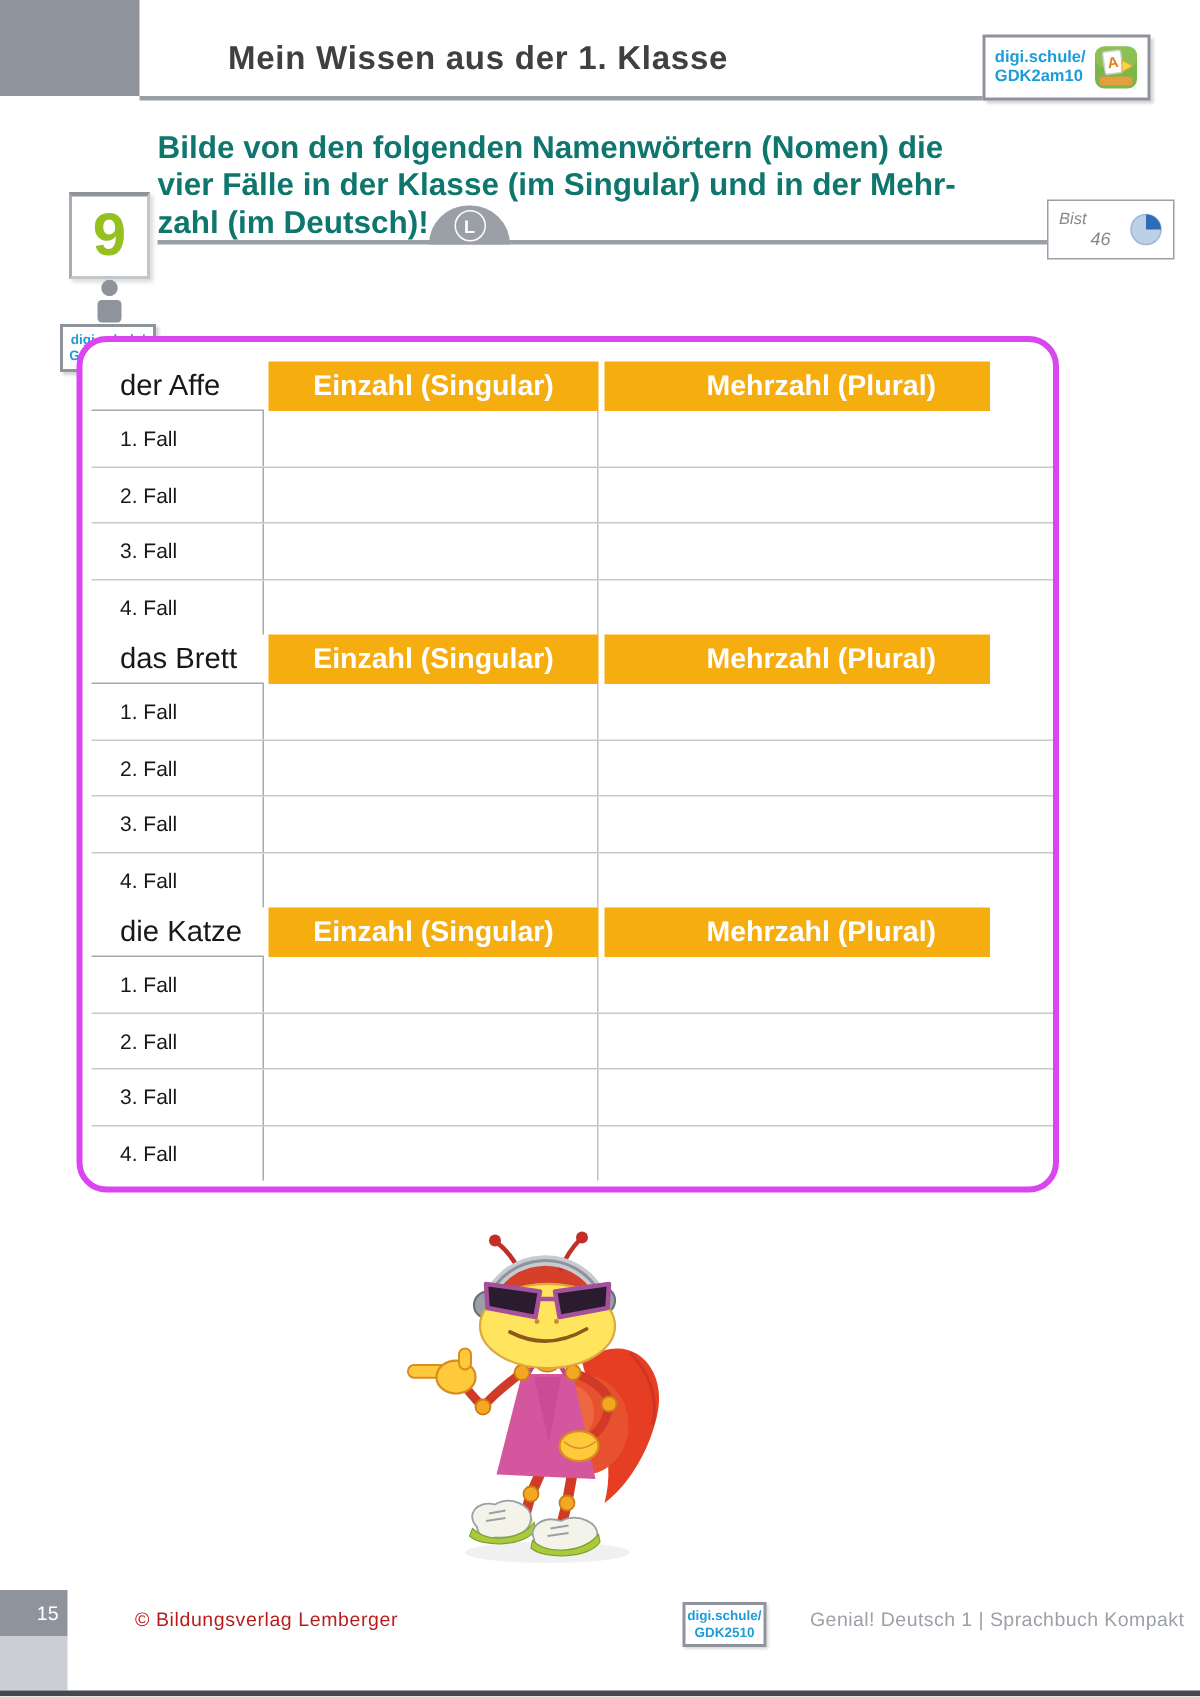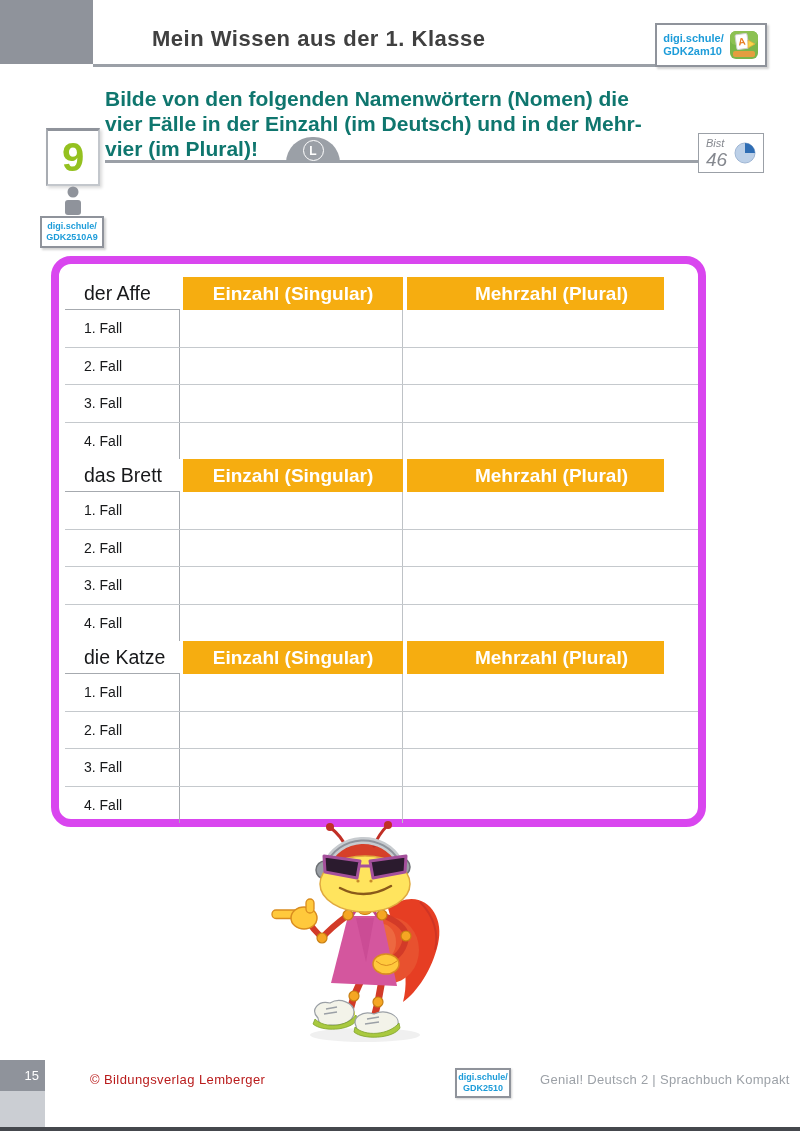--- a/index.html
+++ b/index.html
@@ -16,27 +16,27 @@
 
   
   .num-card{position:absolute;left:46px;top:128px;width:54px;height:58px;background:#fff;border:2px solid #C3C7CC;border-top:3px solid #8F939B;border-left:2px solid #A8ACB2;box-shadow:2px 2px 3px rgba(0,0,0,.15);display:flex;align-items:center;justify-content:center;box-sizing:border-box;}
   .num-card span{font-size:40px;font-weight:800;color:#94C11F;}
   .person-ico{position:absolute;left:61px;top:186px;}
   .badge-ex{position:absolute;left:40px;top:216px;width:64px;height:32px;background:#fff;border:2px solid #8F939B;box-shadow:2px 2px 2px rgba(0,0,0,.18);display:flex;flex-direction:column;align-items:center;justify-content:center;box-sizing:border-box;}
   .instruction{position:absolute;left:105px;top:86px;width:600px;font-size:21px;font-weight:bold;color:#0f766e;line-height:25px;}
   .instr-rule{position:absolute;left:105px;top:160px;width:593px;height:3px;background:#9BA0A7;}
   .dome{position:absolute;left:286px;top:137px;width:54px;height:26px;background:#9BA0A7;border-radius:54px 54px 0 0;display:flex;align-items:flex-end;justify-content:center;}
   .dome .ring{width:19px;height:19px;border:1.5px solid #fff;border-radius:50%;margin-bottom:2px;display:flex;align-items:center;justify-content:center;color:#fff;font-size:12px;font-weight:bold;}
-  .bist-box{position:absolute;left:698px;top:133px;width:66px;height:40px;background:#fff;border:1.5px solid #9BA0A7;box-sizing:border-box;display:flex;align-items:center;justify-content:space-between;padding:0 7px;}
+  .bist-box{position:absolute;left:698px;top:133px;width:85px;height:40px;background:#fff;border:1.5px solid #9BA0A7;box-sizing:border-box;display:flex;align-items:center;justify-content:space-between;padding:0 7px;}
   .bist-col{display:flex;flex-direction:column;line-height:1;}
   .bist-label{font-style:italic;color:#85888F;font-size:11px;}
-  .bist-value{font-style:italic;color:#85888F;font-size:19px;margin-top:1px;}
-
-  
-  .tbl{position:absolute;left:51px;top:224px;width:655px;height:571px;box-sizing:border-box;border:8px solid #d946ef;border-radius:20px;padding:13px 0 0 6px;background:#fff;margin-top:32px;}
+  .bist-value{font-style:italic;color:#85888F;font-size:12px;margin-top:1px;margin-left:21px;}
+
+  
+  .tbl{position:absolute;left:51px;top:224px;width:655px;height:571px;box-sizing:border-box;border:4px solid #d946ef;border-radius:20px;padding:13px 0 0 6px;background:#fff;}
   .row{display:flex;}
   .row.header{height:33px;}
   .row.body{height:36.5px;}
   .c1{width:115px;box-sizing:border-box;padding-left:19px;display:flex;align-items:center;font-size:14px;color:#17181A;}
   .row.header .c1{border-bottom:1.5px solid #A6AAAF;font-size:19.5px;}
   .row.body .c1{border-right:1.5px solid #A6AAAF;}
   .c2{width:220px;margin-left:3px;box-sizing:border-box;}
   .c3{width:257px;margin-left:4px;box-sizing:border-box;padding-left:32px;}
   .hdr{background:#F6AD10;color:#fff;font-weight:bold;font-size:19px;display:flex;align-items:center;justify-content:center;}
   .row.body .c2{border-right:1px solid #BEC2C6;}
@@ -87,22 +87,22 @@
     <circle cx="12" cy="6" r="5.5" fill="#8F939B"></circle>
     <rect x="4" y="14" width="16" height="15" rx="3" fill="#8F939B"></rect>
   </svg>
   <div class="badge-ex">
     <div class="digi-text small">digi.schule/</div>
     <div class="digi-text small">GDK2510A9</div>
   </div>
 
   <div class="instruction">
     <div>Bilde von den folgenden Namenwörtern (Nomen) die</div>
-    <div>vier Fälle in der Einzahl (im Deutsch) und in der Mehr-</div>
-    <div>vier (im Plural)!</div>
+    <div>vier Fälle in der Klasse (im Singular) und in der Mehr-</div>
+    <div>zahl (im Deutsch)!</div>
   </div>
   <div class="instr-rule"></div>
   <div class="dome">
     <div class="ring">L</div>
   </div>
 
   <div class="bist-box">
     <div class="bist-col">
       <span class="bist-label">Bist</span>
       <span class="bist-value">46</span>
@@ -268,15 +268,15 @@
   <div class="foot-dark">
     <span>15</span>
   </div>
   <div class="foot-light"></div>
   <div class="foot-bar"></div>
   <div class="foot-copy">© Bildungsverlag Lemberger</div>
   <div class="badge-foot">
     <div class="digi-text small">digi.schule/</div>
     <div class="digi-text small">GDK2510</div>
   </div>
-  <div class="foot-edition">Genial! Deutsch 2 | Sprachbuch Kompakt</div>
+  <div class="foot-edition">Genial! Deutsch 1 | Sprachbuch Kompakt</div>
 
 </div>
 
 </body></html>

